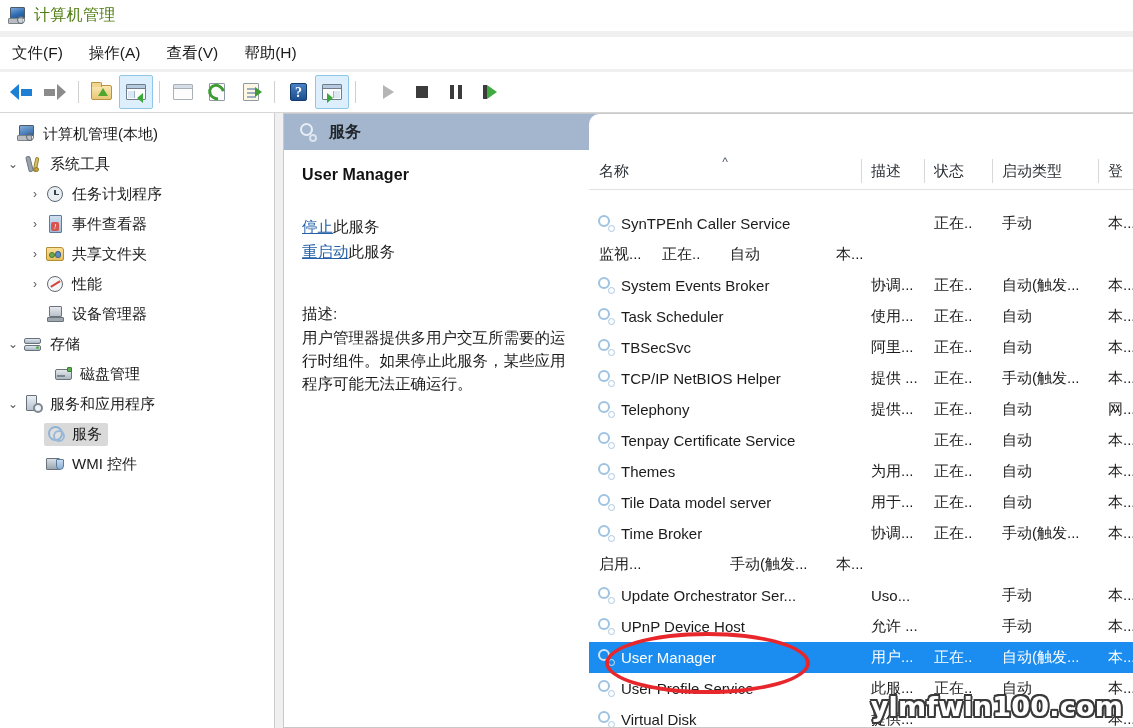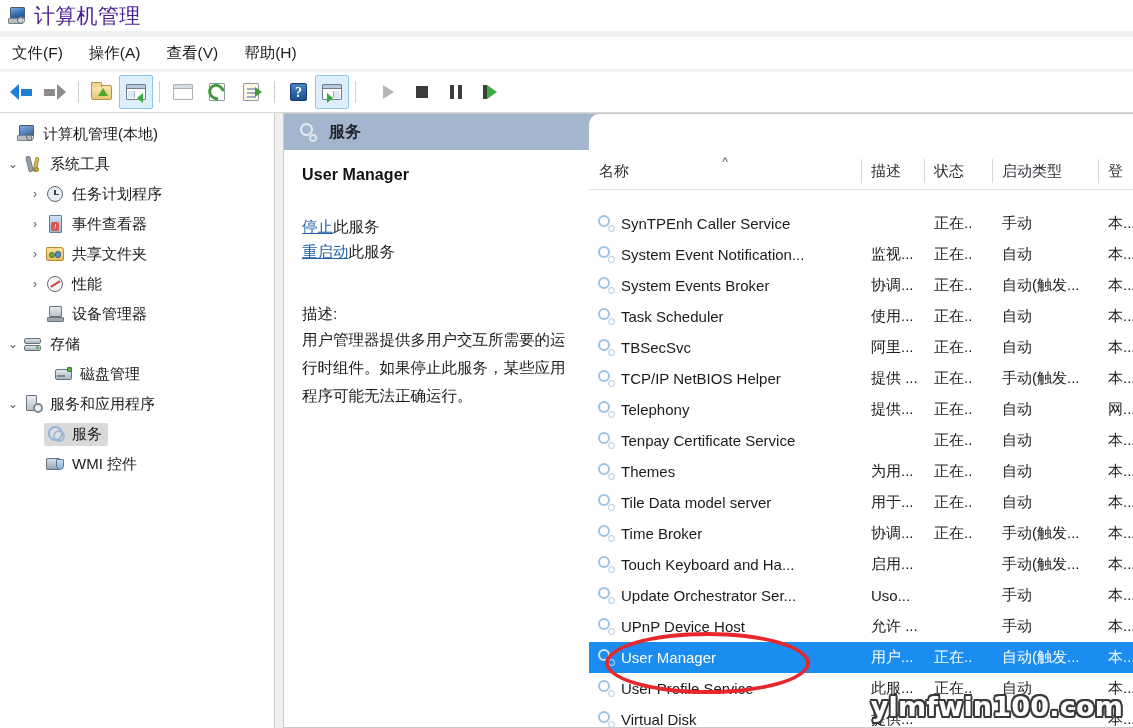--- a/index.html
+++ b/index.html
@@ -47,21 +47,21 @@
     border-radius: 1px;
   }
   .title-icon .mag {
     position: absolute; left: 9px; top: 9px;
     width: 8px; height: 8px;
     border: 1.6px solid #5e666e;
     border-radius: 50%;
     background: rgba(255,255,255,.35);
   }
   .title-text {
-    font-size: 21px; color: #4c1d95; letter-spacing: .3px;
+    font-size: 16px; color: #4d7c0f; letter-spacing: .3px;
   }
 
   
   .menubar {
     position: absolute; left: 0; top: 37px;
     width: 1133px; height: 32px;
     display: flex; align-items: center;
     padding-left: 8px;
     background: #ffffff;
   }
@@ -383,21 +383,21 @@
   .detail-title {
     font-size: 16px; font-weight: bold; color: #111111;
     margin-bottom: 30px; letter-spacing: .1px;
   }
   .detail-link-row { font-size: 15.5px; color: #1b1b1b; line-height: 25px; font-family: Liberation Serif, serif; }
   .detail-link {
     color: #2360a8; text-decoration: underline; cursor: pointer;
   }
   .detail-desc-label { font-size: 15.5px; color: #1b1b1b; margin-top: 40px; }
   .detail-desc-body {
-    font-size: 15.5px; color: #1b1b1b; line-height: 28px;
+    font-size: 15.5px; color: #1b1b1b; line-height: 23px;
     margin-top: 1px; width: 270px;
   }
 
   
   .list-col {
     position: absolute; left: 305px; top: 36px;
     width: 545px; height: 579px;
     background: #ffffff;
     overflow: hidden;
   }
@@ -802,27 +802,20 @@
                 </span>
               <span>SynTPEnh Caller Service</span>
             </div>
             <div class="cell desc"></div>
             <div class="cell state">正在..</div>
             <div class="cell start">手动</div>
             <div class="cell logon">本...</div>
           </div>
 
           <div class="row">
-            <div class="cell name">
-              <span class="svc-gear">
-                  <i class="g1"></i>
-                  <i class="g2"></i>
-                </span>
-              <span>System Event Notification...</span>
-            </div>
             <div class="cell desc">监视...</div>
             <div class="cell state">正在..</div>
             <div class="cell start">自动</div>
             <div class="cell logon">本...</div>
           </div>
 
           <div class="row">
             <div class="cell name">
               <span class="svc-gear">
                   <i class="g1"></i>
@@ -942,27 +935,20 @@
                 </span>
               <span>Time Broker</span>
             </div>
             <div class="cell desc">协调...</div>
             <div class="cell state">正在..</div>
             <div class="cell start">手动(触发...</div>
             <div class="cell logon">本...</div>
           </div>
 
           <div class="row">
-            <div class="cell name">
-              <span class="svc-gear">
-                  <i class="g1"></i>
-                  <i class="g2"></i>
-                </span>
-              <span>Touch Keyboard and Ha...</span>
-            </div>
             <div class="cell desc">启用...</div>
             <div class="cell state"></div>
             <div class="cell start">手动(触发...</div>
             <div class="cell logon">本...</div>
           </div>
 
           <div class="row">
             <div class="cell name">
               <span class="svc-gear">
                   <i class="g1"></i>

